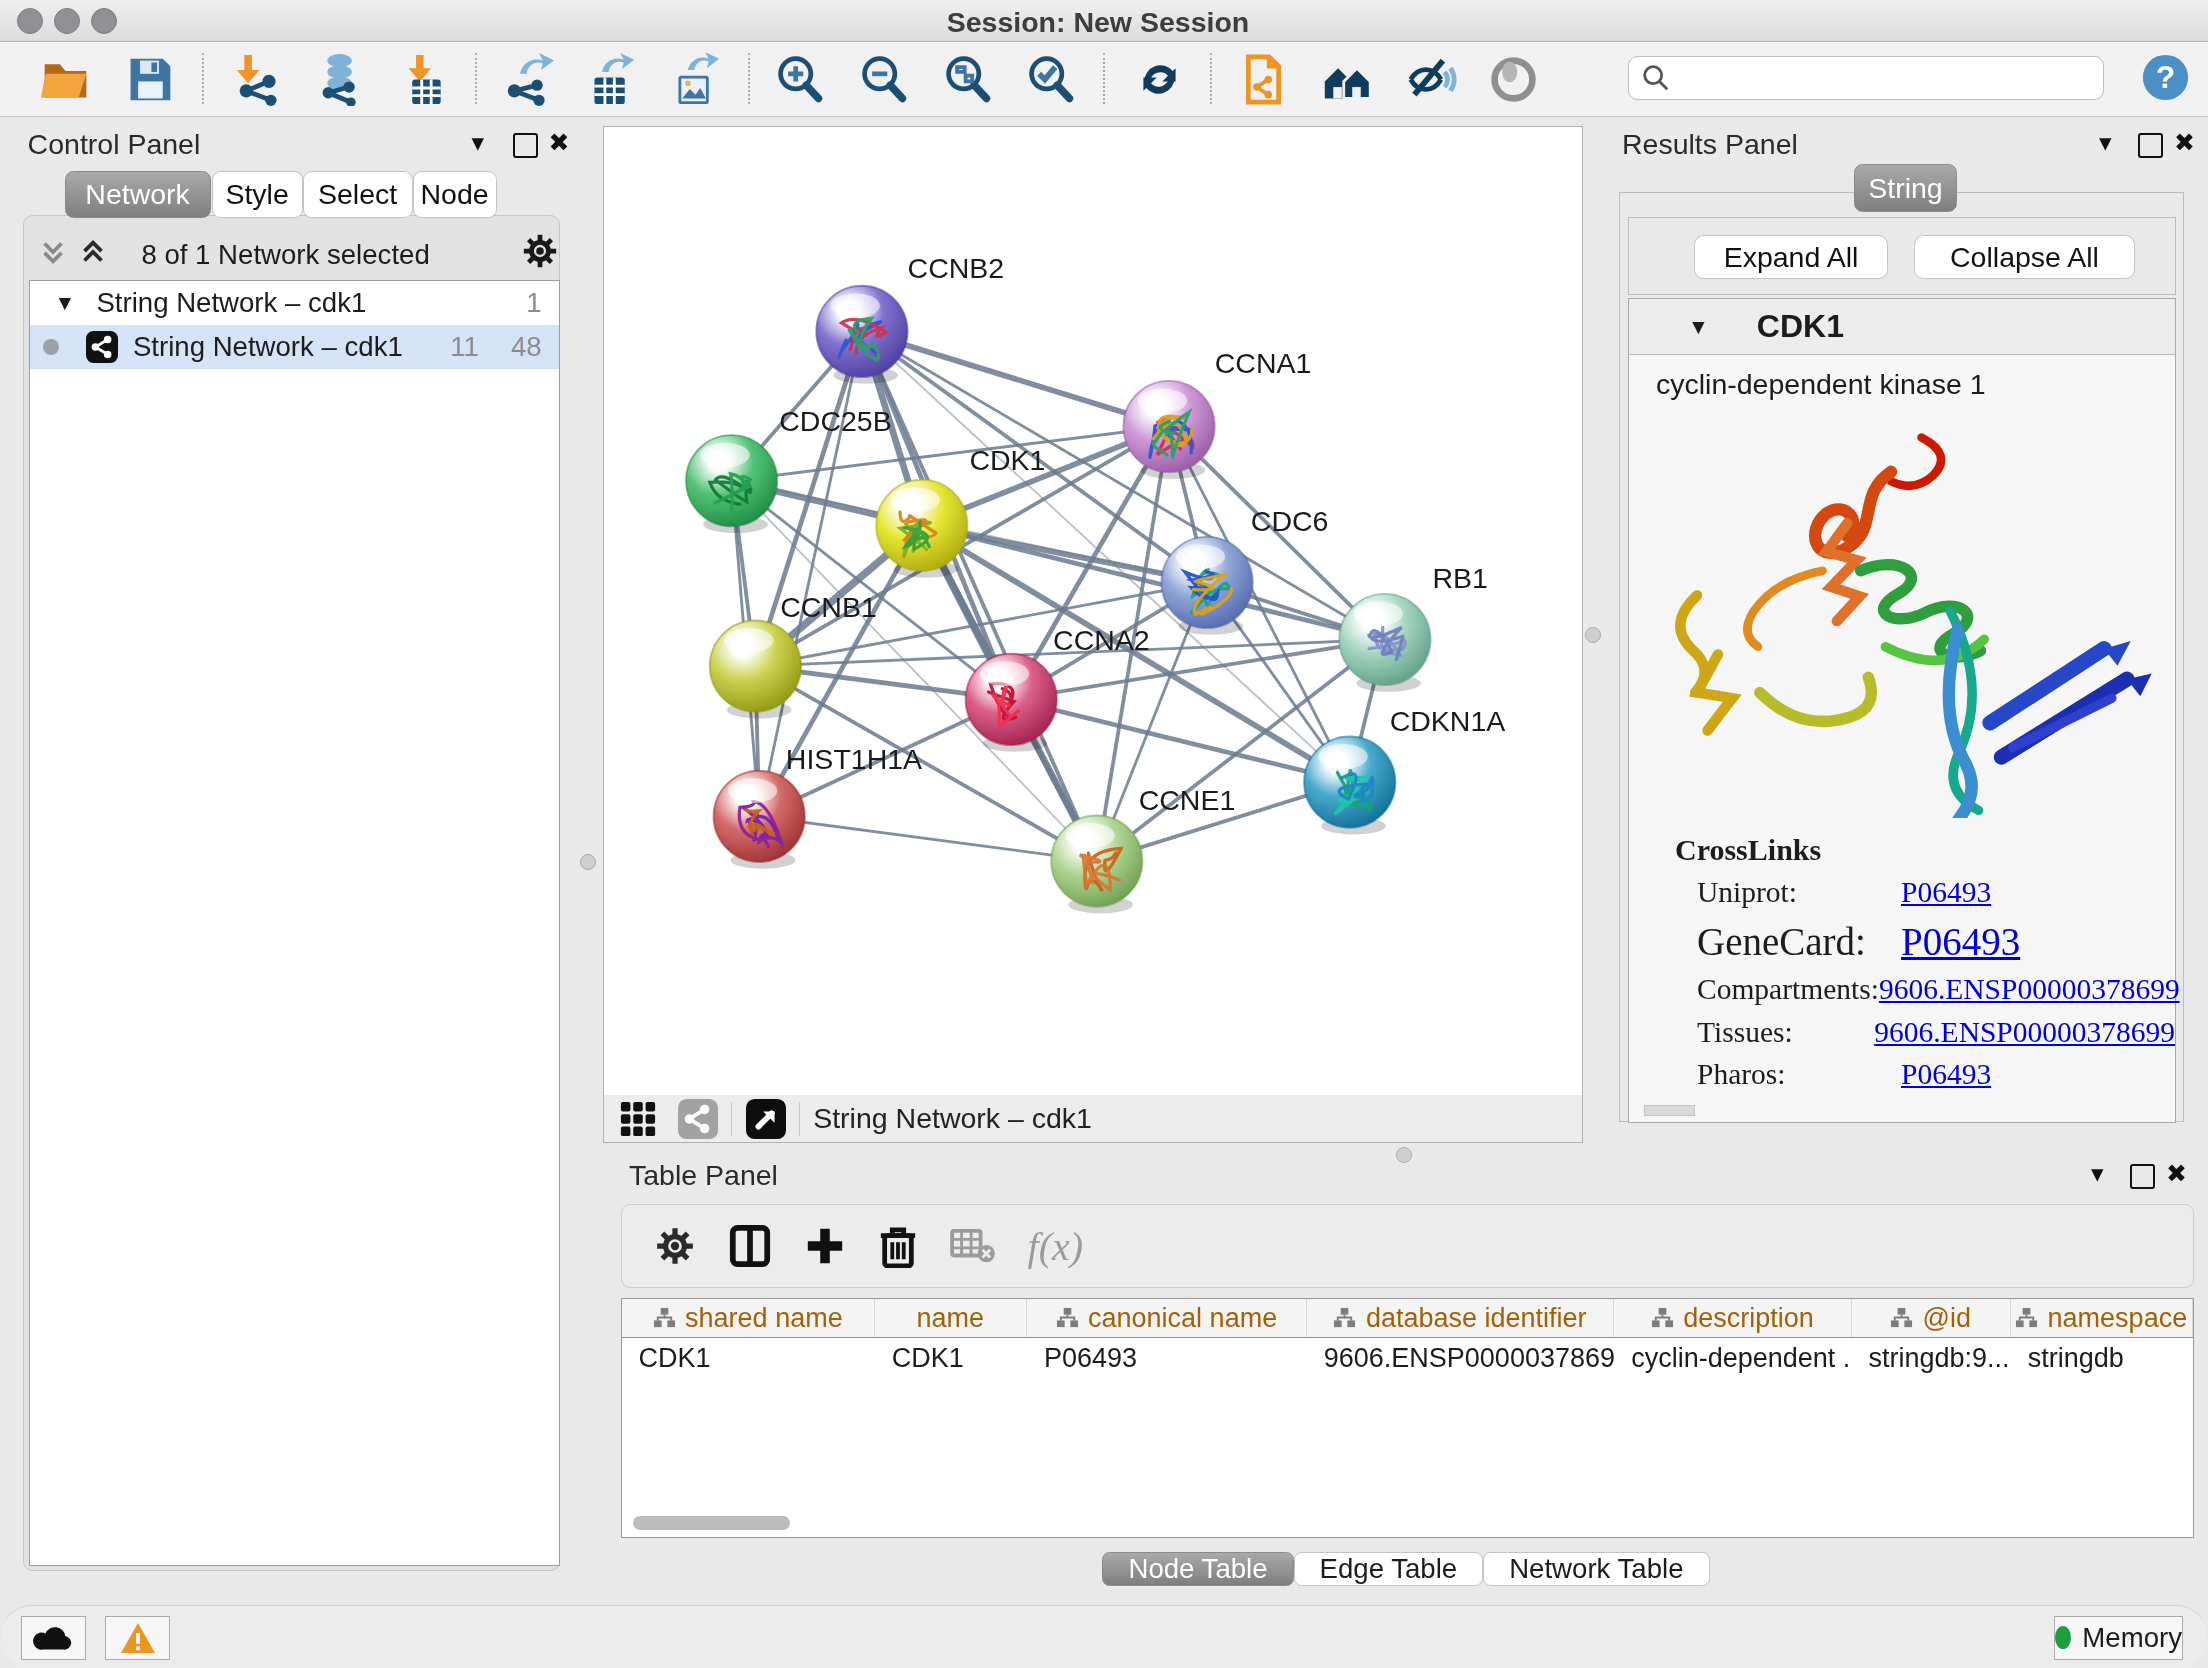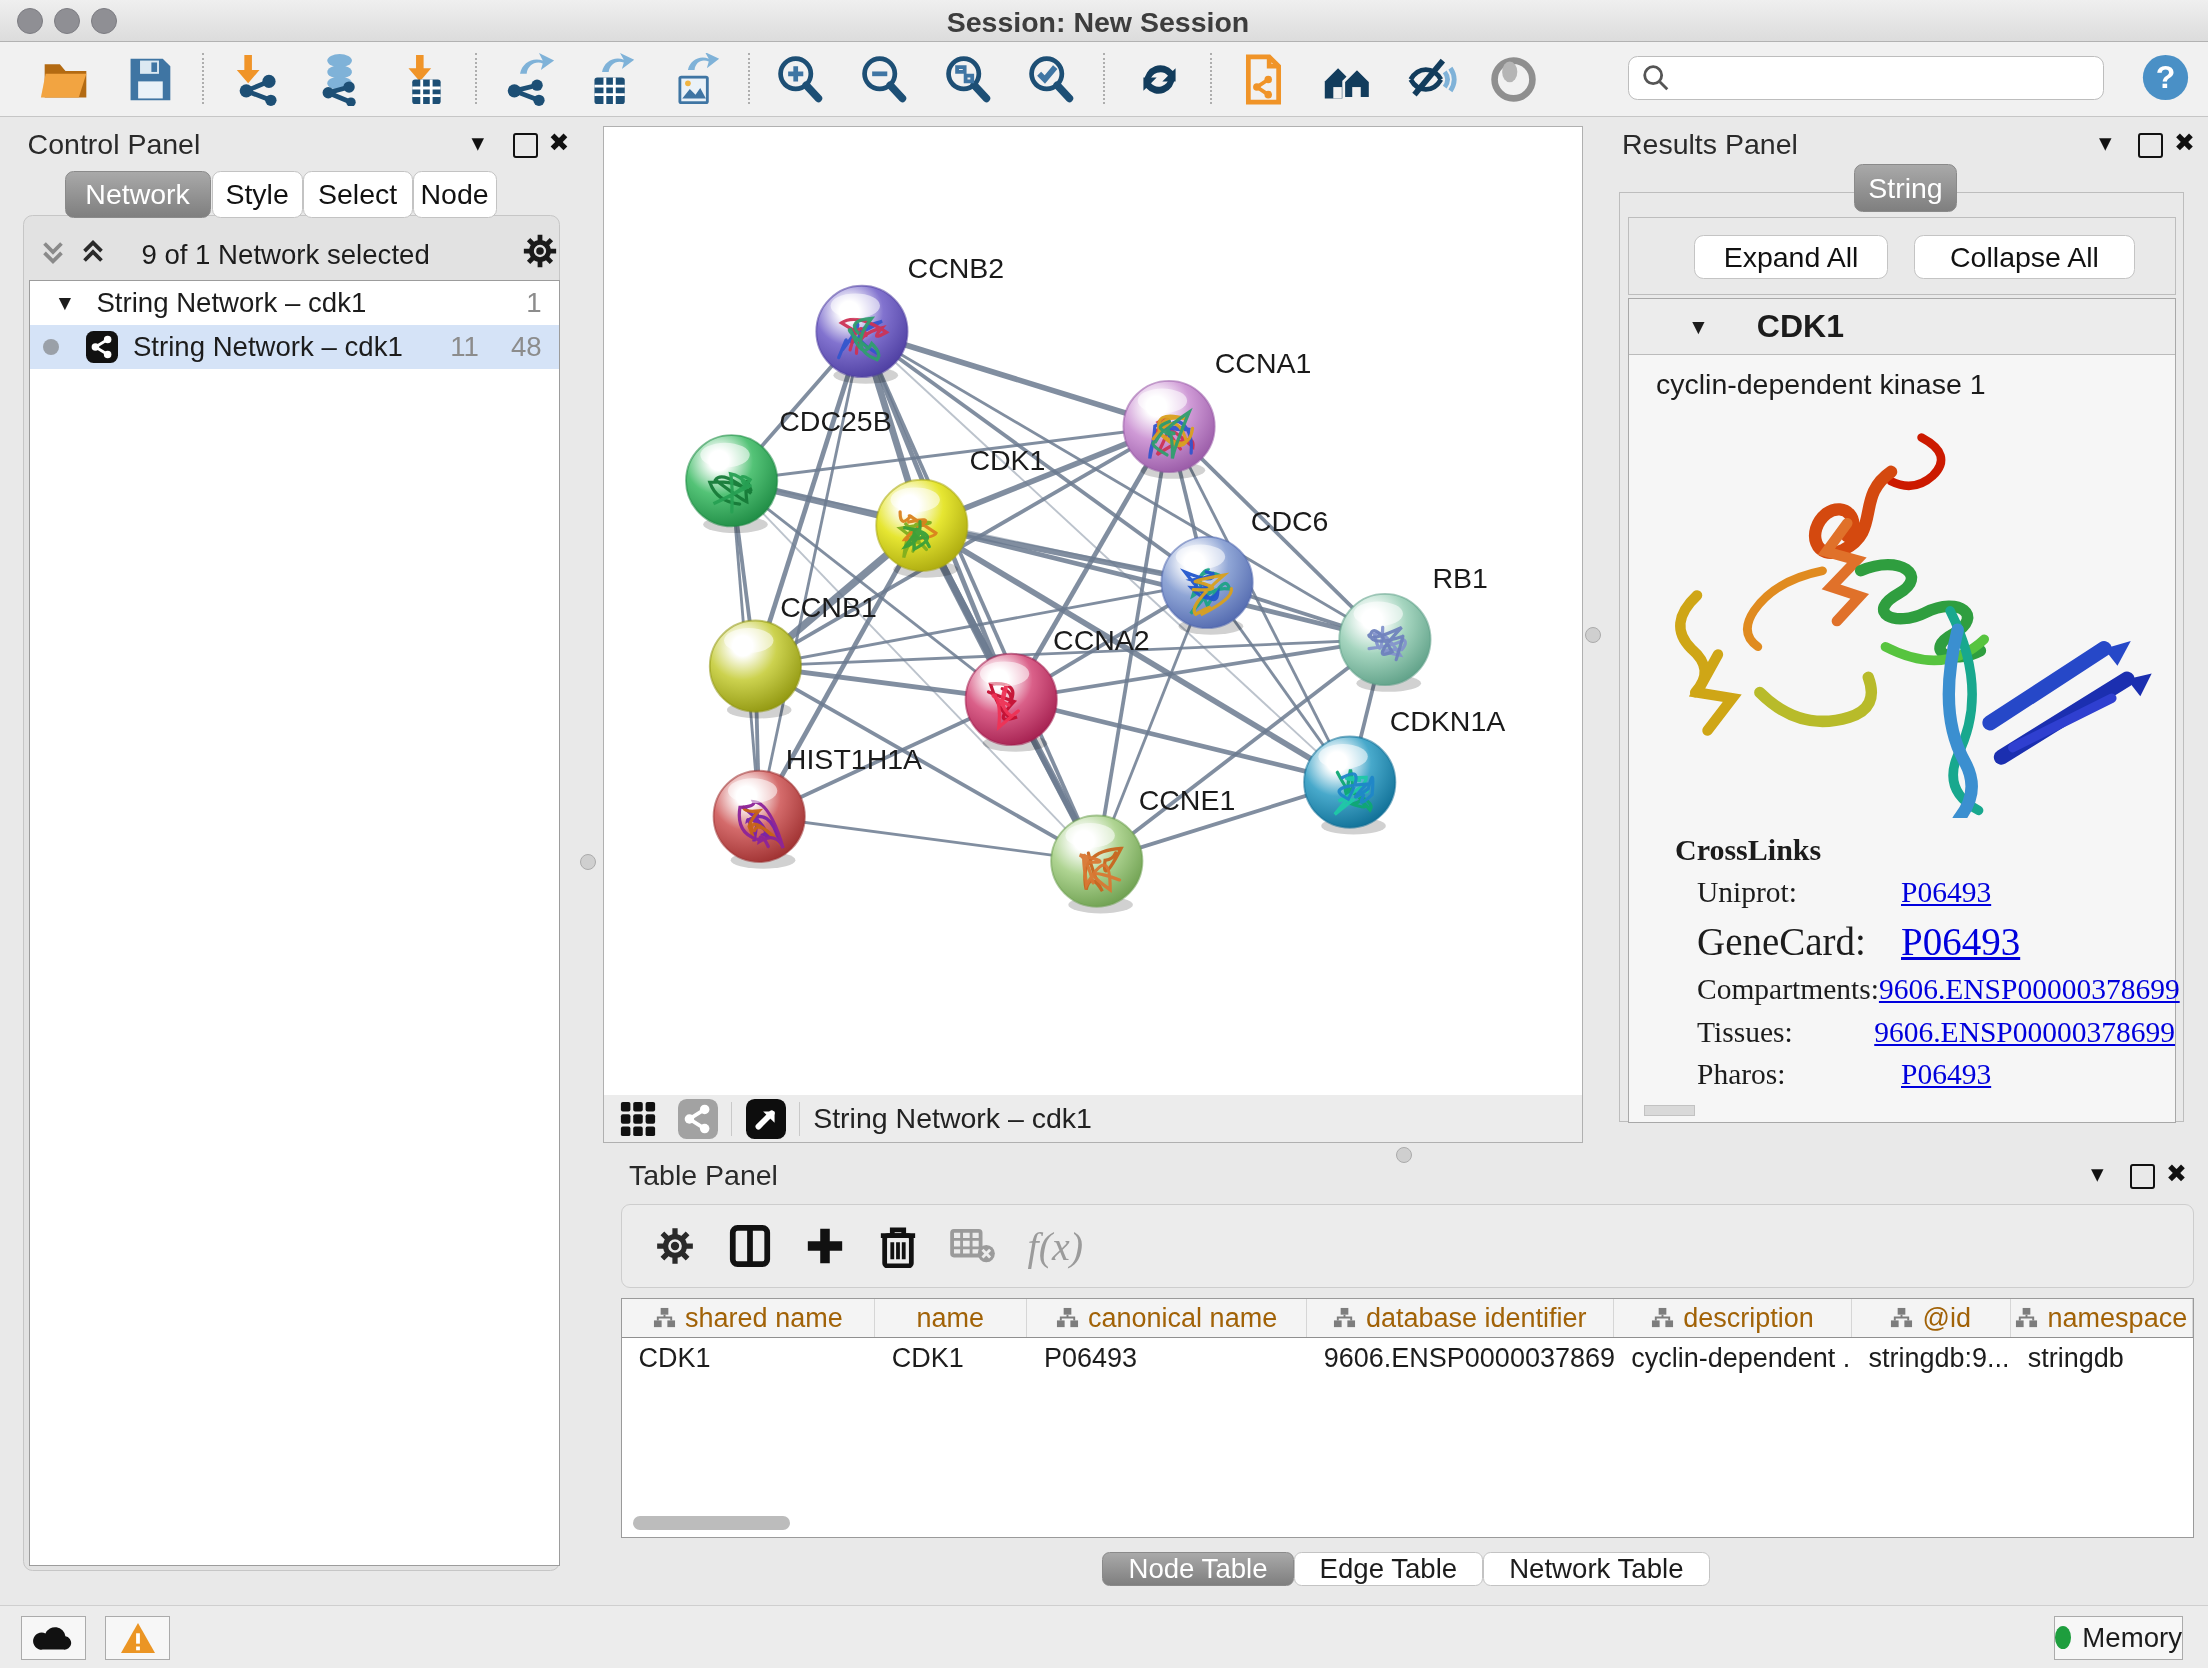--- a/index.html
+++ b/index.html
@@ -49,21 +49,21 @@
   .thead{display:flex;background:#f4f4f4;border-bottom:1.9px solid #8f8f8f;height:38px;}
   .th{display:flex;align-items:center;justify-content:center;gap:9.5px;font-size:27px;color:#a16207;
       border-right:1px solid #d6d6d6;box-sizing:border-box;overflow:hidden;white-space:nowrap;}
   .trowdata{display:flex;height:40px;}
   .td{display:flex;align-items:center;font-size:27px;padding-left:17px;box-sizing:border-box;
       overflow:hidden;white-space:nowrap;}
   .btab{height:34px;box-sizing:border-box;border:1px solid #c3c3c3;background:#fff;border-radius:7.6px;
         display:flex;align-items:center;justify-content:center;font-size:27.6px;padding:0 25px;}
   .btab.sel{background:linear-gradient(#a9a9a9,#7f7f7f);color:#fff;border-color:#8a8a8a;}
   
-  .statusbar{left:0;top:1605px;width:2208px;height:63px;background:#ececec;border-top:1px solid #cfcfcf;}
+  .statusbar{left:0;top:1605px;width:2208px;height:63px;background:#ececec;border-top:1px solid #cfcfcf;border-radius:32px;}
   .sbtn{top:9.5px;width:63px;height:42px;background:#f7f7f7;border:1.9px solid #ababab;display:flex;
         align-items:center;justify-content:center;}
   .handle{width:14.3px;height:14.3px;border-radius:50%;background:#cfcfcf;border:1px solid #ababab;}
 </style>
 </head>
 <body>
 
 <div id="app">
 
   <div class="abs titlebar">
@@ -267,21 +267,21 @@
     <div class="abs" style="left:28.5px;top:112px;">
       <svg width="32" height="32" viewBox="0 0 34 34">
           <path d="M8 8l9 9 9-9M8 18l9 9 9-9" fill="none" stroke="#8a8a8a" stroke-width="4"></path>
         </svg>
     </div>
     <div class="abs" style="left:68px;top:112px;">
       <svg width="32" height="32" viewBox="0 0 34 34">
           <path d="M8 26l9-9 9 9M8 16l9-9 9 9" fill="none" stroke="#2a2a2a" stroke-width="4"></path>
         </svg>
     </div>
-    <div class="abs" style="left:0;top:115px;width:554px;text-align:center;font-size:27.6px;">9 of 1 Network selected</div>
+    <div class="abs" style="left:0;top:115px;width:554px;text-align:center;font-size:27.6px;">8 of 1 Network selected</div>
     <div class="abs" style="left:512px;top:108px;">
       <svg width="38" height="38" viewBox="0 0 40 40">
           <g stroke="#1a1a1a" stroke-width="5">
             <circle cx="20" cy="20" r="9" fill="none"></circle>
             <path d="M20 3v7M20 30v7M3 20h7M30 20h7M8 8l5 5M27 27l5 5M32 8l-5 5M13 27l-5 5"></path>
           </g>
           <circle cx="20" cy="20" r="4" fill="#1a1a1a"></circle>
         </svg>
     </div>
 

